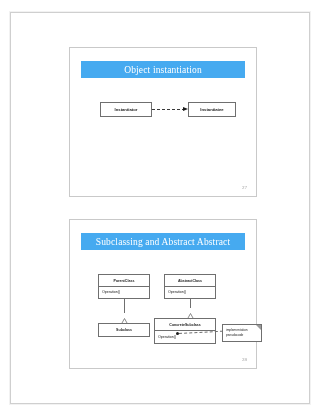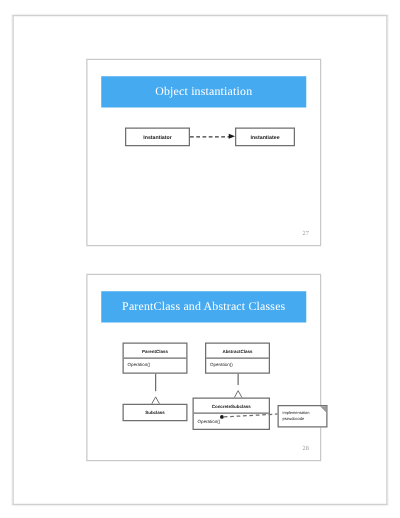--- a/index.html
+++ b/index.html
@@ -22,21 +22,21 @@
   .slide{
     position:absolute;
     background:#ffffff;
     border:1px solid #c9c9c9;
   }
   #slide-1{left:58px;top:34px;width:186px;height:148px;}
   #slide-2{left:58px;top:206px;width:186px;height:148px;}
 
   .banner{
     position:absolute;left:11px;top:13px;
-    width:164px;height:25px;
+    width:164px;height:17px;
     background:#46aaf0;
     display:flex;align-items:center;justify-content:center;
   }
   .banner-text{
     font-family:"Liberation Serif", serif;
     font-size:9.5px;color:#ffffff;letter-spacing:.15px;
     white-space:nowrap;
   }
   .page-no{
     position:absolute;right:9px;bottom:6px;
@@ -156,21 +156,21 @@
         <span class="hdr">Instantiatee</span>
       </div>
     </div>
 
     <div class="page-no">27</div>
   </div>
 
   <div class="slide" id="slide-2">
 
     <div class="banner">
-      <span class="banner-text">ParentClass and Abstract Classes</span>
+      <span class="banner-text">Subclassing and Abstract Abstract</span>
     </div>
 
     <div class="umlbox" id="box-parentclass">
       <div class="cell center row-hdr">
         <span class="hdr">ParentClass</span>
       </div>
       <div class="divider d11"></div>
       <div class="cell left row-op">
         <span class="op">Operation()</span>
       </div>

